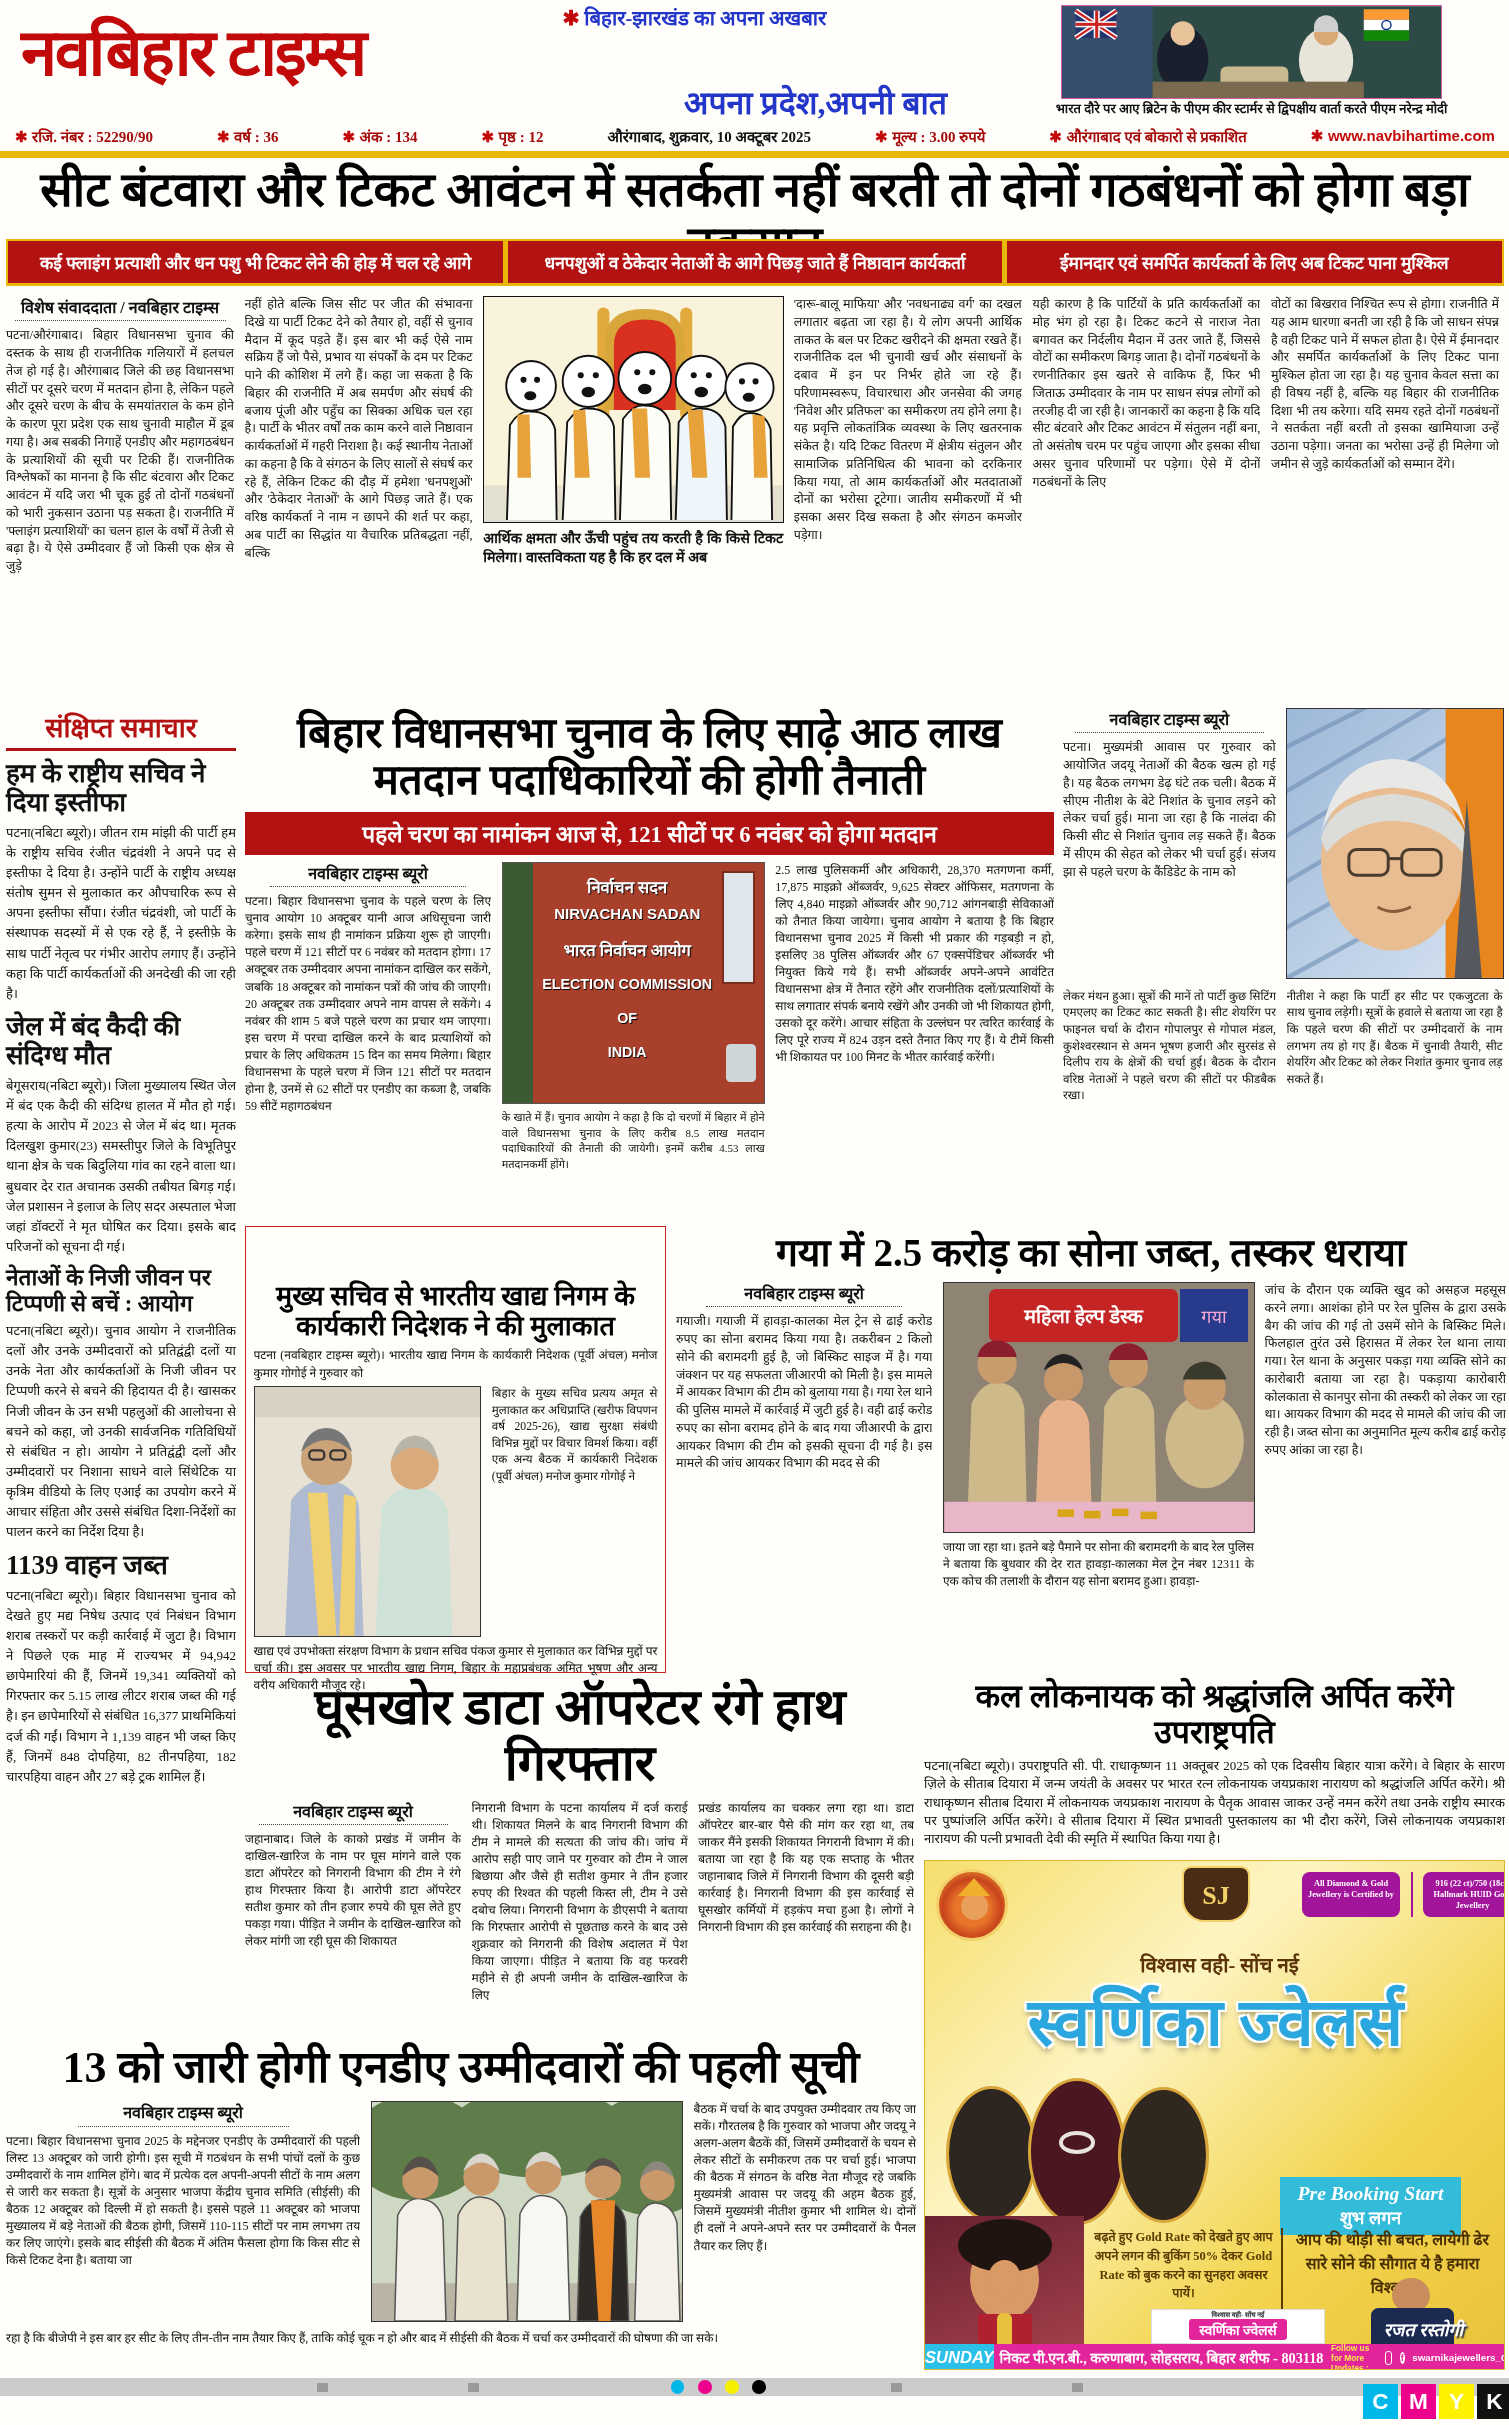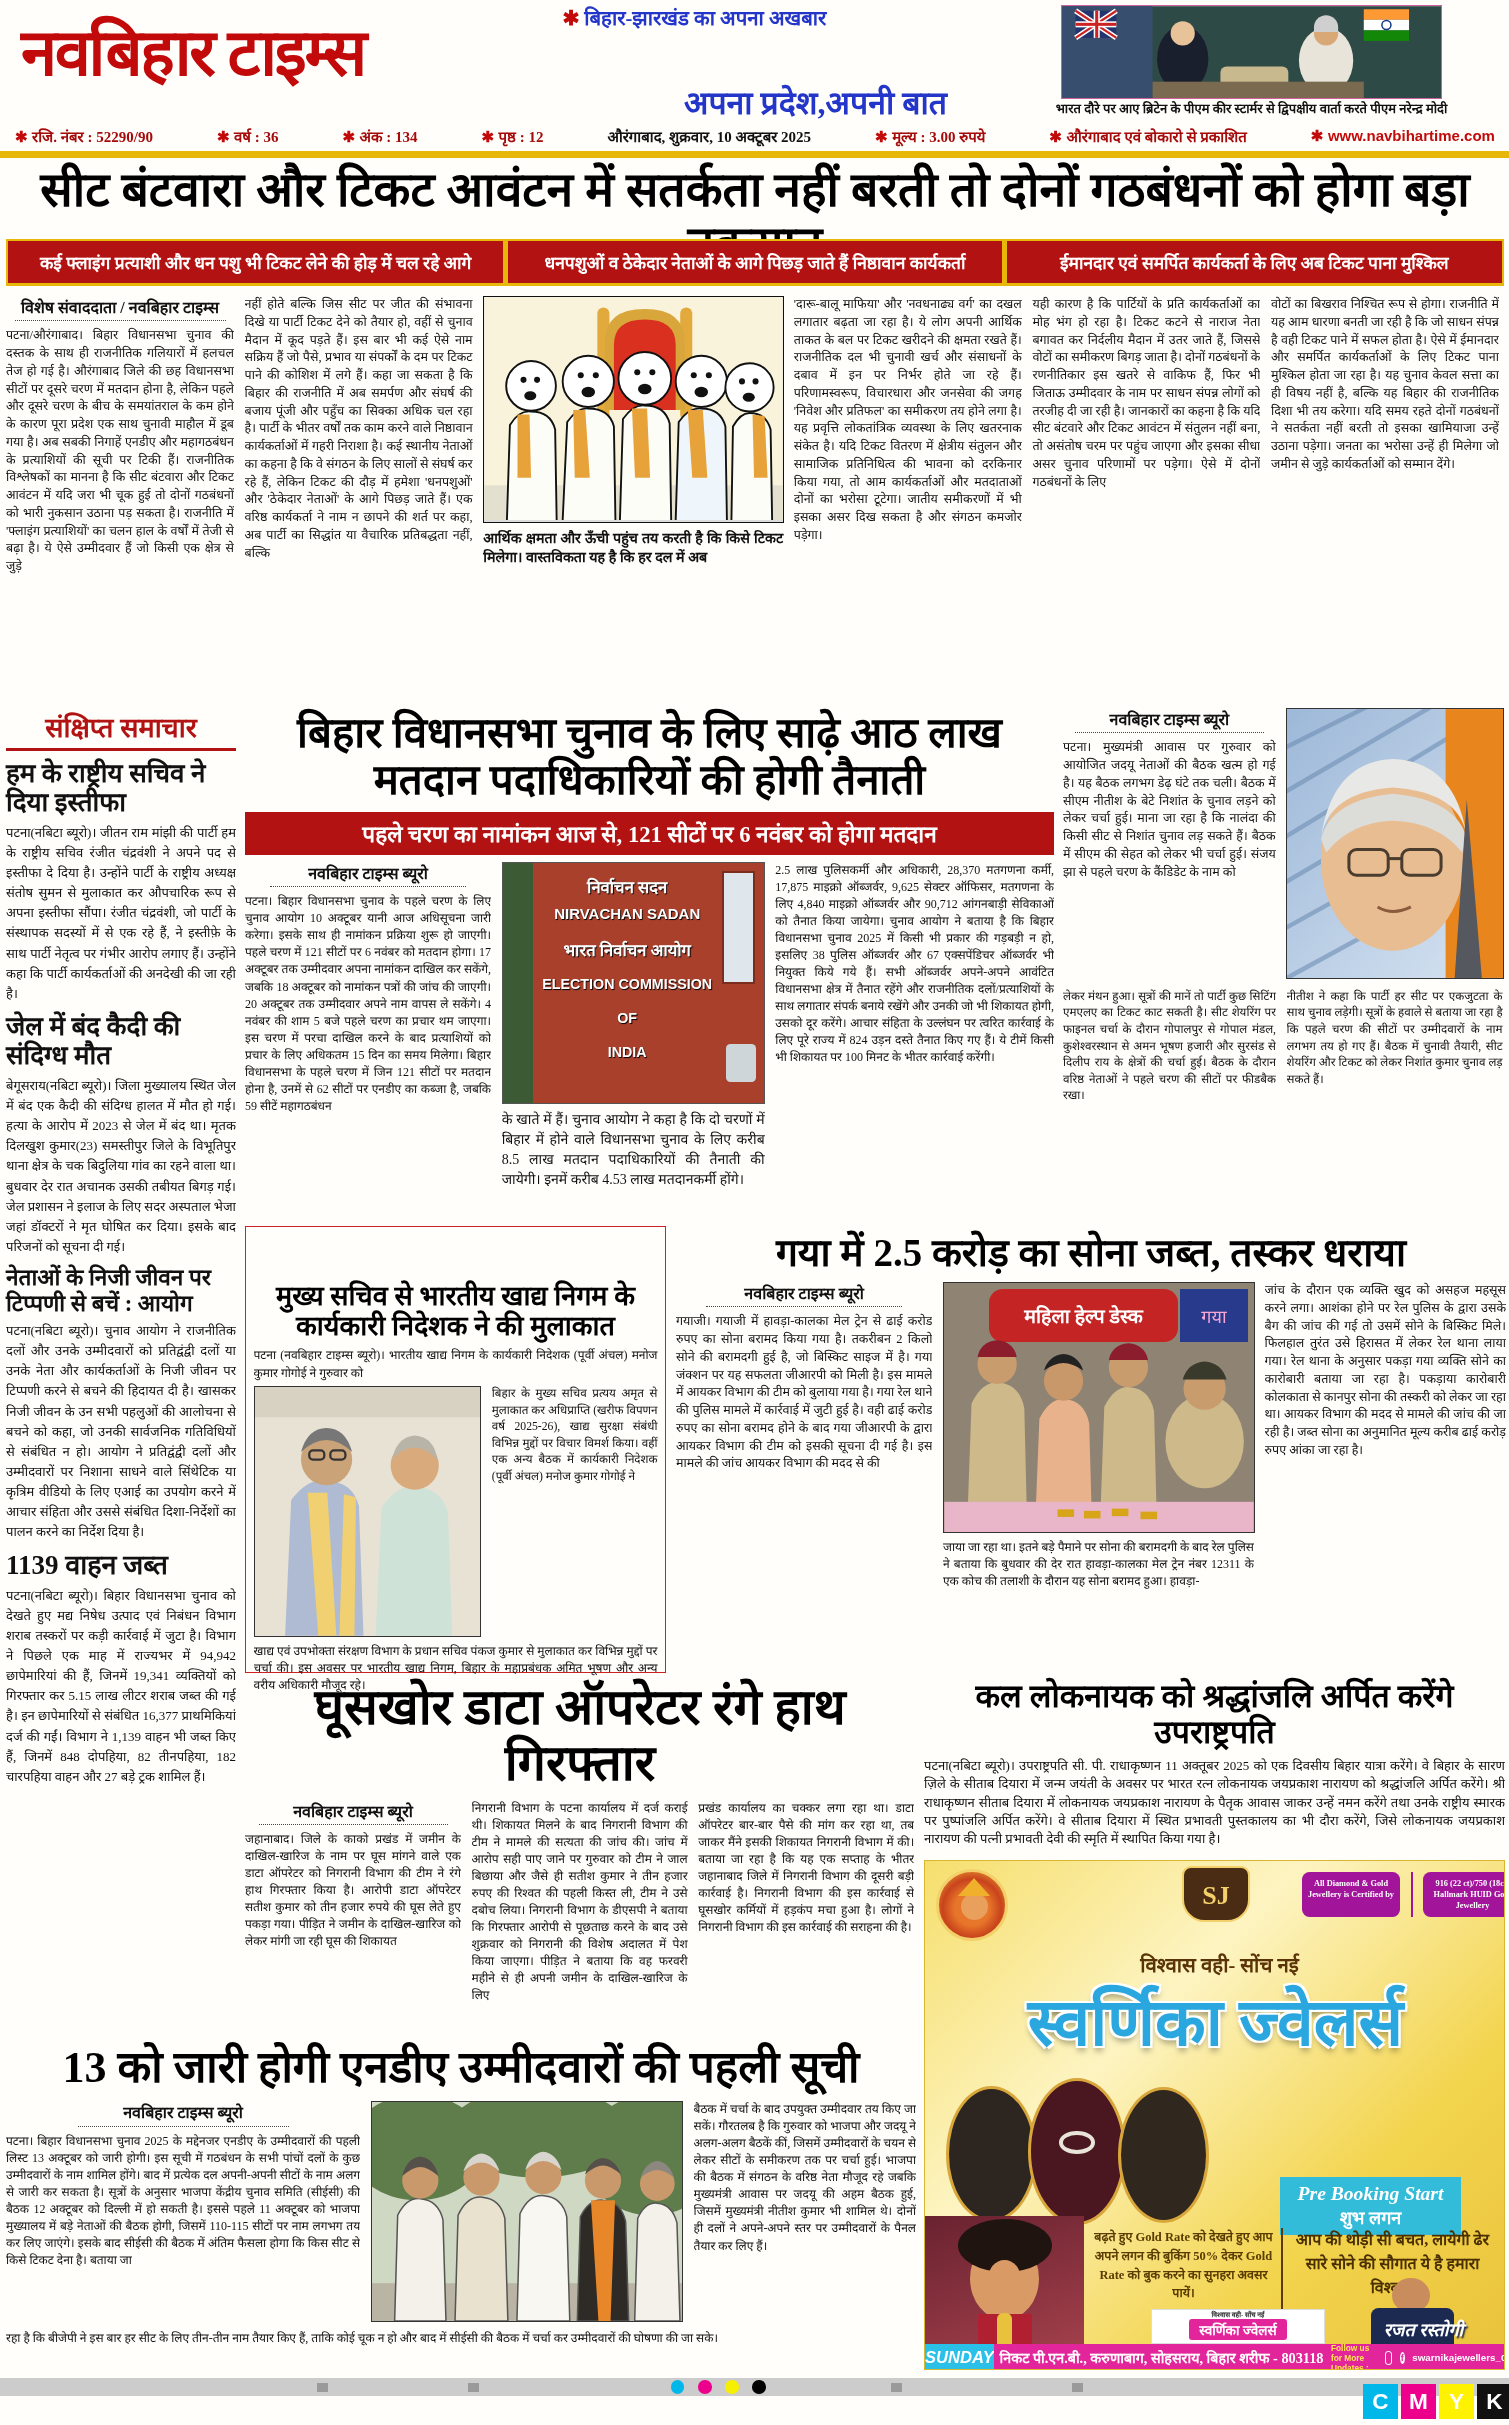--- a/index.html
+++ b/index.html
@@ -191,21 +191,21 @@
           <div class="abs" style="left:0;top:0;width:30px;height:240px;background:#3c5a33;"></div>
           <div class="abs" style="left:219px;top:7.5px;width:33px;height:113px;background:#dfe7ec;border:2.3px solid #7b2d1e;"></div>
           <div class="abs" style="left:223px;top:181px;width:30px;height:38px;background:#cfd6da;border-radius:4.5px;"></div>
           <div class="abs ec-line" style="left:34px;top:12px;width:181px;font-size:16.6px;">निर्वाचन सदन</div>
           <div class="abs ec-line" style="left:34px;top:42px;width:181px;font-size:15px;font-family:'Liberation Sans',sans-serif;">NIRVACHAN SADAN</div>
           <div class="abs ec-line" style="left:34px;top:75px;width:181px;font-size:16.6px;">भारत निर्वाचन आयोग</div>
           <div class="abs ec-line" style="left:34px;top:113px;width:181px;font-size:14.3px;font-family:'Liberation Sans',sans-serif;">ELECTION  COMMISSION</div>
           <div class="abs ec-line" style="left:34px;top:147px;width:181px;font-size:14.3px;font-family:'Liberation Sans',sans-serif;">OF</div>
           <div class="abs ec-line" style="left:34px;top:181px;width:181px;font-size:14.3px;font-family:'Liberation Sans',sans-serif;">INDIA</div>
         </div>
-        <div class="body-txt jt" style="margin-top:6px;height:91px;font-size:14px;">के खाते में हैं। चुनाव आयोग ने कहा है कि दो चरणों में बिहार में होने वाले विधानसभा चुनाव के लिए करीब 8.5 लाख मतदान पदाधिकारियों की तैनाती की जायेगी। इनमें करीब 4.53 लाख मतदानकर्मी होंगे।</div>
+        <div class="body-txt jt" style="margin-top:6px;height:91px;font-size:11px;">के खाते में हैं। चुनाव आयोग ने कहा है कि दो चरणों में बिहार में होने वाले विधानसभा चुनाव के लिए करीब 8.5 लाख मतदान पदाधिकारियों की तैनाती की जायेगी। इनमें करीब 4.53 लाख मतदानकर्मी होंगे।</div>
       </div>
       <div class="body-txt jt" style="width:282px;height:343px;font-size:12px;">2.5 लाख पुलिसकर्मी और अधिकारी, 28,370 मतगणना कर्मी, 17,875 माइक्रो ऑब्जर्वर, 9,625 सेक्टर ऑफिसर, मतगणना के लिए 4,840 माइक्रो ऑब्जर्वर और 90,712 आंगनबाड़ी सेविकाओं को तैनात किया जायेगा। चुनाव आयोग ने बताया है कि बिहार विधानसभा चुनाव 2025 में किसी भी प्रकार की गड़बड़ी न हो, इसलिए 38 पुलिस ऑब्जर्वर और 67 एक्सपेंडिचर ऑब्जर्वर भी नियुक्त किये गये हैं। सभी ऑब्जर्वर अपने-अपने आवंटित विधानसभा क्षेत्र में तैनात रहेंगे और राजनीतिक दलों/प्रत्याशियों के साथ लगातार संपर्क बनाये रखेंगे और उनकी जो भी शिकायत होगी, उसको दूर करेंगे। आचार संहिता के उल्लंघन पर त्वरित कार्रवाई के लिए पूरे राज्य में 824 उड़न दस्ते तैनात किए गए हैं। ये टीमें किसी भी शिकायत पर 100 मिनट के भीतर कार्रवाई करेंगी।</div>
     </div>
   </div>
 
   <div class="abs" style="left:1063px;top:699px;width:441px;height:521px;">
     <div class="colrow" style="margin-top:9px;">
       <div style="width:213px;">
         <div class="byline" style="width:189px;">नवबिहार टाइम्स ब्यूरो</div>
         <div class="body-txt jt" style="height:242px;">पटना। मुख्यमंत्री आवास पर गुरुवार को आयोजित जदयू नेताओं की बैठक खत्म हो गई है। यह बैठक लगभग डेढ़ घंटे तक चली। बैठक में सीएम नीतीश के बेटे निशांत के चुनाव लड़ने को लेकर चर्चा हुई। माना जा रहा है कि नालंदा की किसी सीट से निशांत चुनाव लड़ सकते हैं। बैठक में सीएम की सेहत को लेकर भी चर्चा हुई। संजय झा से पहले चरण के कैंडिडेट के नाम को</div>
@@ -274,21 +274,21 @@
 
   <div class="abs" style="left:676px;top:1231px;width:830px;height:442px;">
     <div class="hl center" style="font-size:39px;">गया में 2.5 करोड़ का सोना जब्त, तस्कर धराया</div>
     <div class="colrow" style="margin-top:7.5px;">
       <div style="width:257px;">
         <div class="byline" style="width:196px;">नवबिहार टाइम्स ब्यूरो</div>
         <div class="body-txt jt" style="height:317px;">गयाजी। गयाजी में हावड़ा-कालका मेल ट्रेन से ढाई करोड रुपए का सोना बरामद किया गया है। तकरीबन 2 किलो सोने की बरामदगी हुई है, जो बिस्किट साइज में है। गया जंक्शन पर यह सफलता जीआरपी को मिली है। इस मामले में आयकर विभाग की टीम को बुलाया गया है। गया रेल थाने की पुलिस मामले में कार्रवाई में जुटी हुई है। वही ढाई करोड रुपए का सोना बरामद होने के बाद गया जीआरपी के द्वारा आयकर विभाग की टीम को इसकी सूचना दी गई है। इस मामले की जांच आयकर विभाग की मदद से की</div>
       </div>
       <div style="width:311px;">
         <div class="photo" style="width:310px;height:249px;position:relative;background:#8f8374;">
-          <div class="abs" style="left:45px;top:6px;width:189px;height:53px;background:#c42424;border-radius:14px;display:flex;align-items:center;justify-content:center;">
+          <div class="abs" style="left:45px;top:6px;width:189px;height:53px;background:#c42424;border-radius:7px;display:flex;align-items:center;justify-content:center;">
             <span style="color:#fff;font-weight:bold;font-size:19.6px;">महिला हेल्प डेस्क</span>
           </div>
           <div class="abs" style="left:236px;top:6px;width:68px;height:53px;background:#273a8c;display:flex;align-items:center;justify-content:center;">
             <span style="color:#f9a8d4;font-weight:normal;font-size:18px;">गया</span>
           </div>
           <svg class="abs" style="left:0;top:0;" width="310" height="249" viewBox="0 0 410 330">
             <g>
               <path d="M30 330 L36 160 Q50 130 72 132 Q100 134 106 166 L110 330 Z" fill="#cdb98a"></path>
               <circle cx="70" cy="108" r="26" fill="#c99c6e"></circle>
               <path d="M44 98 Q48 78 70 76 Q92 78 96 98 L44 98 Z" fill="#8c1d2c"></path>

